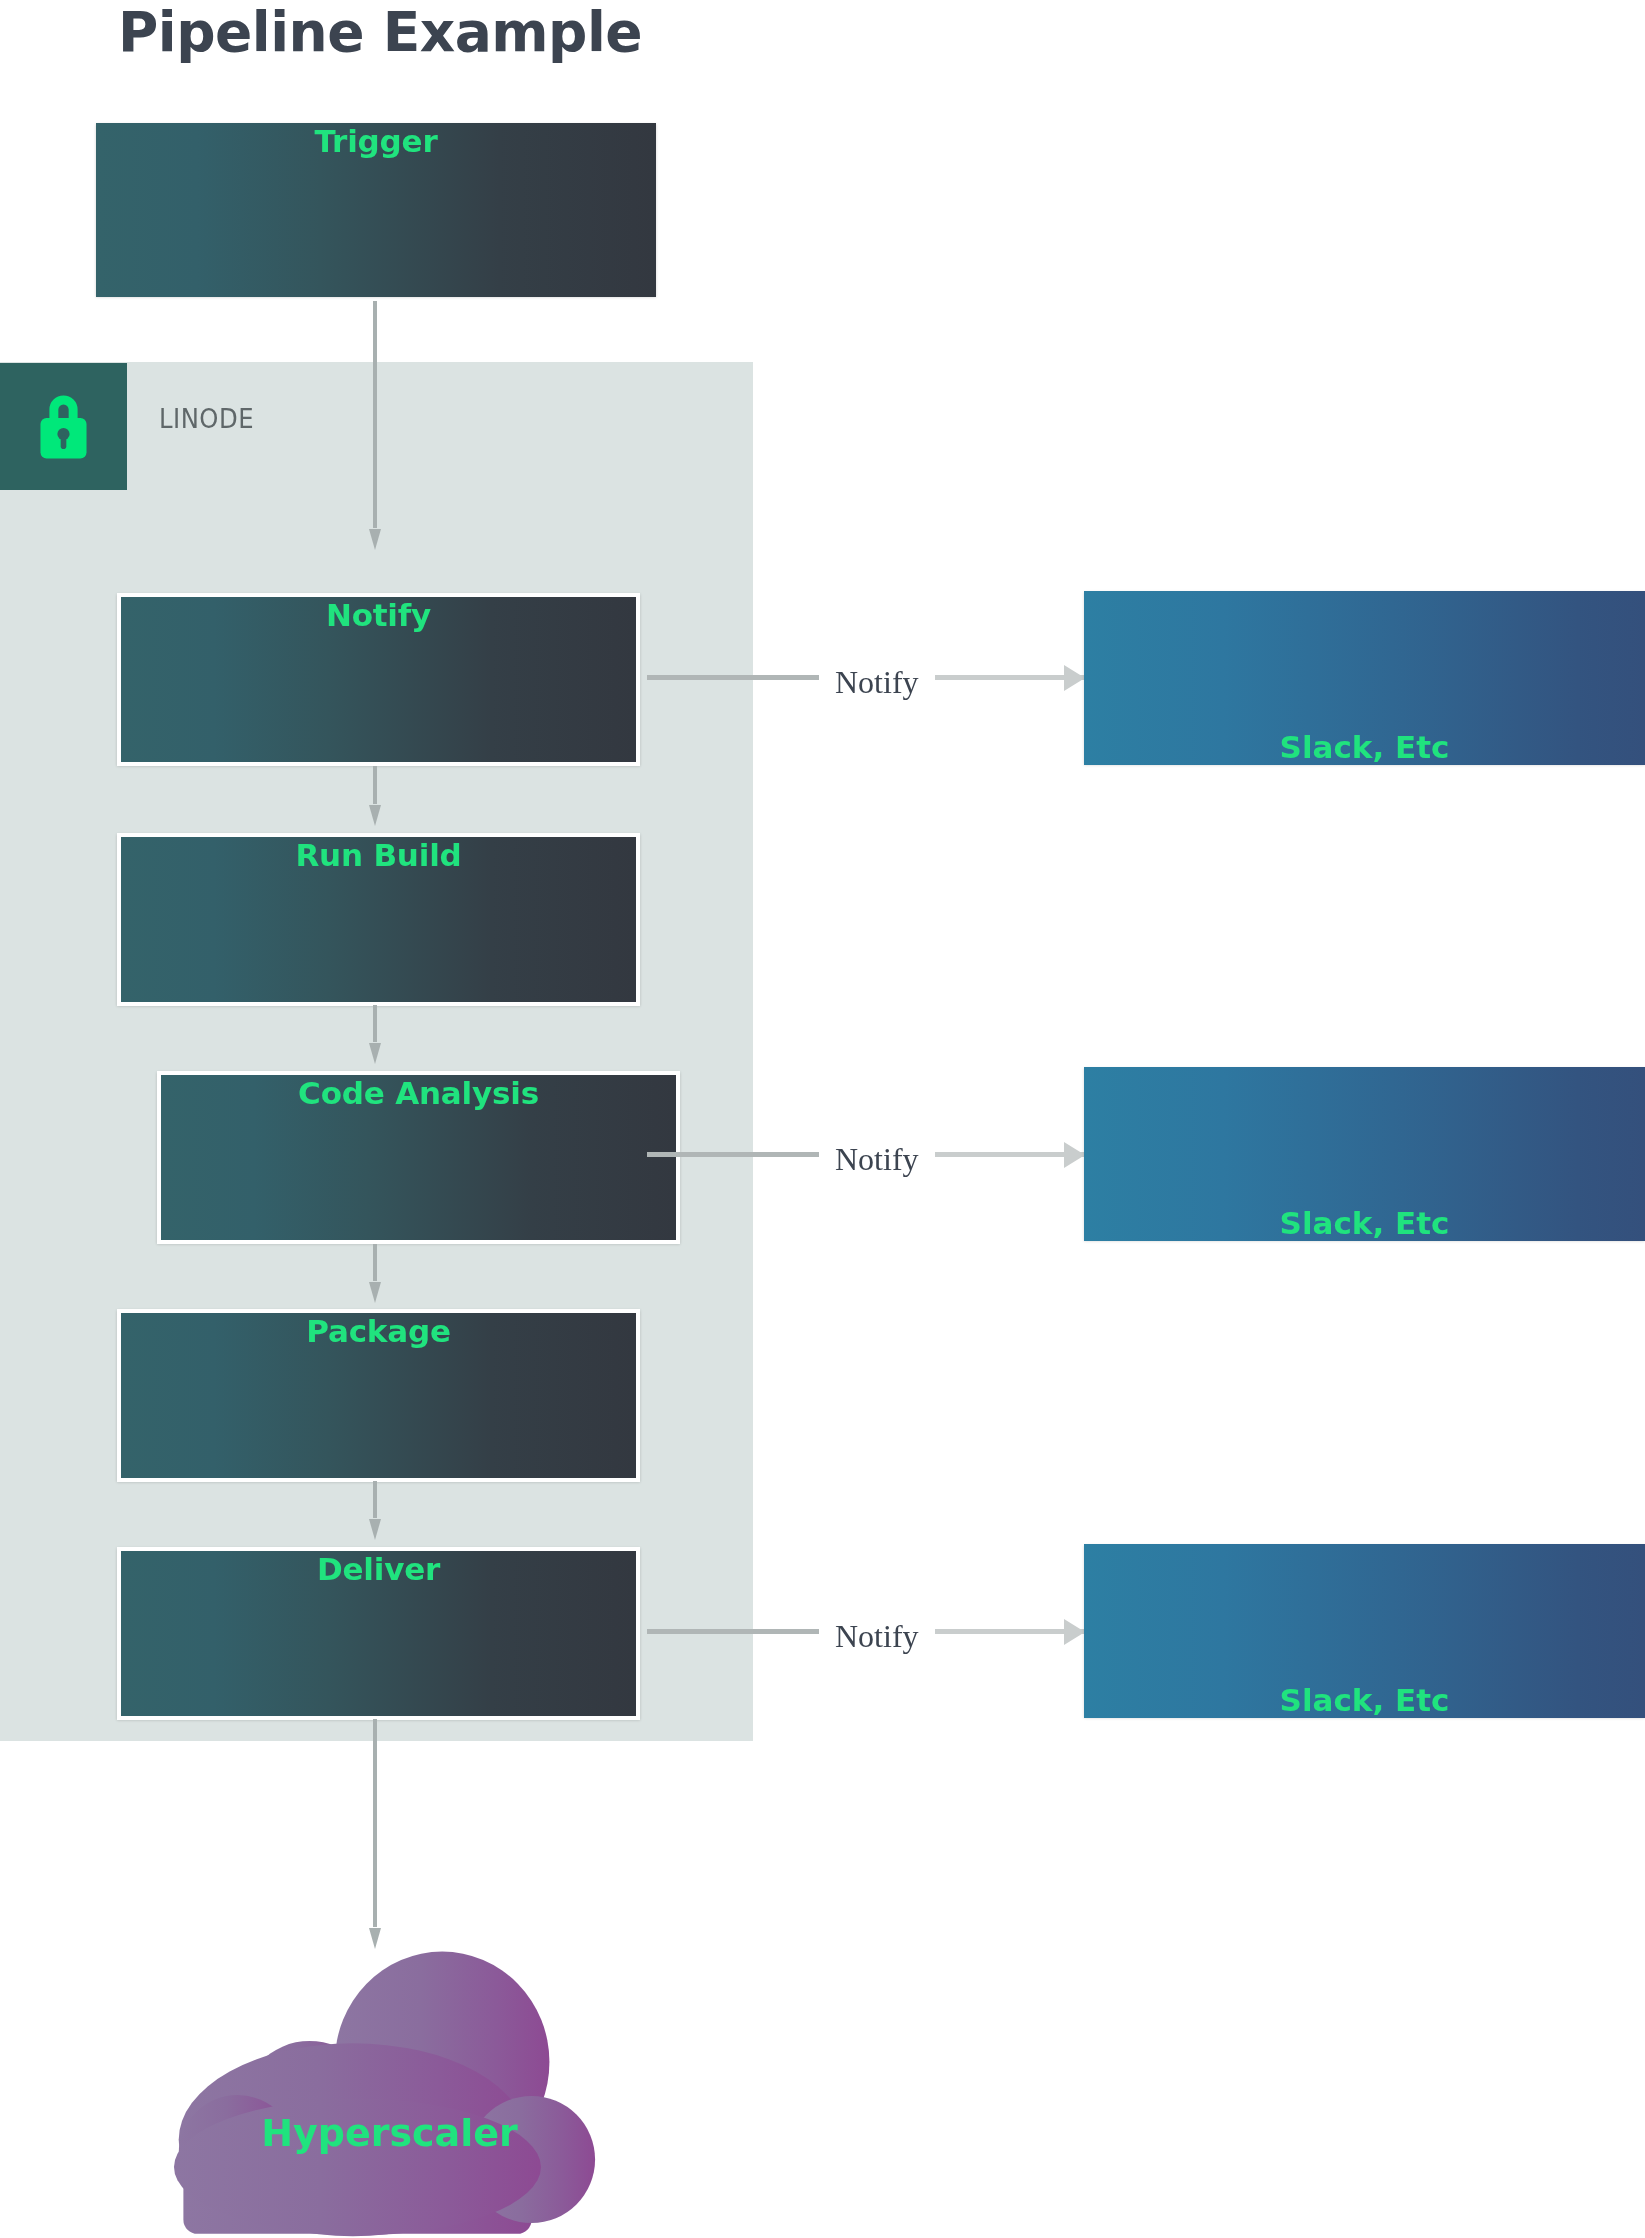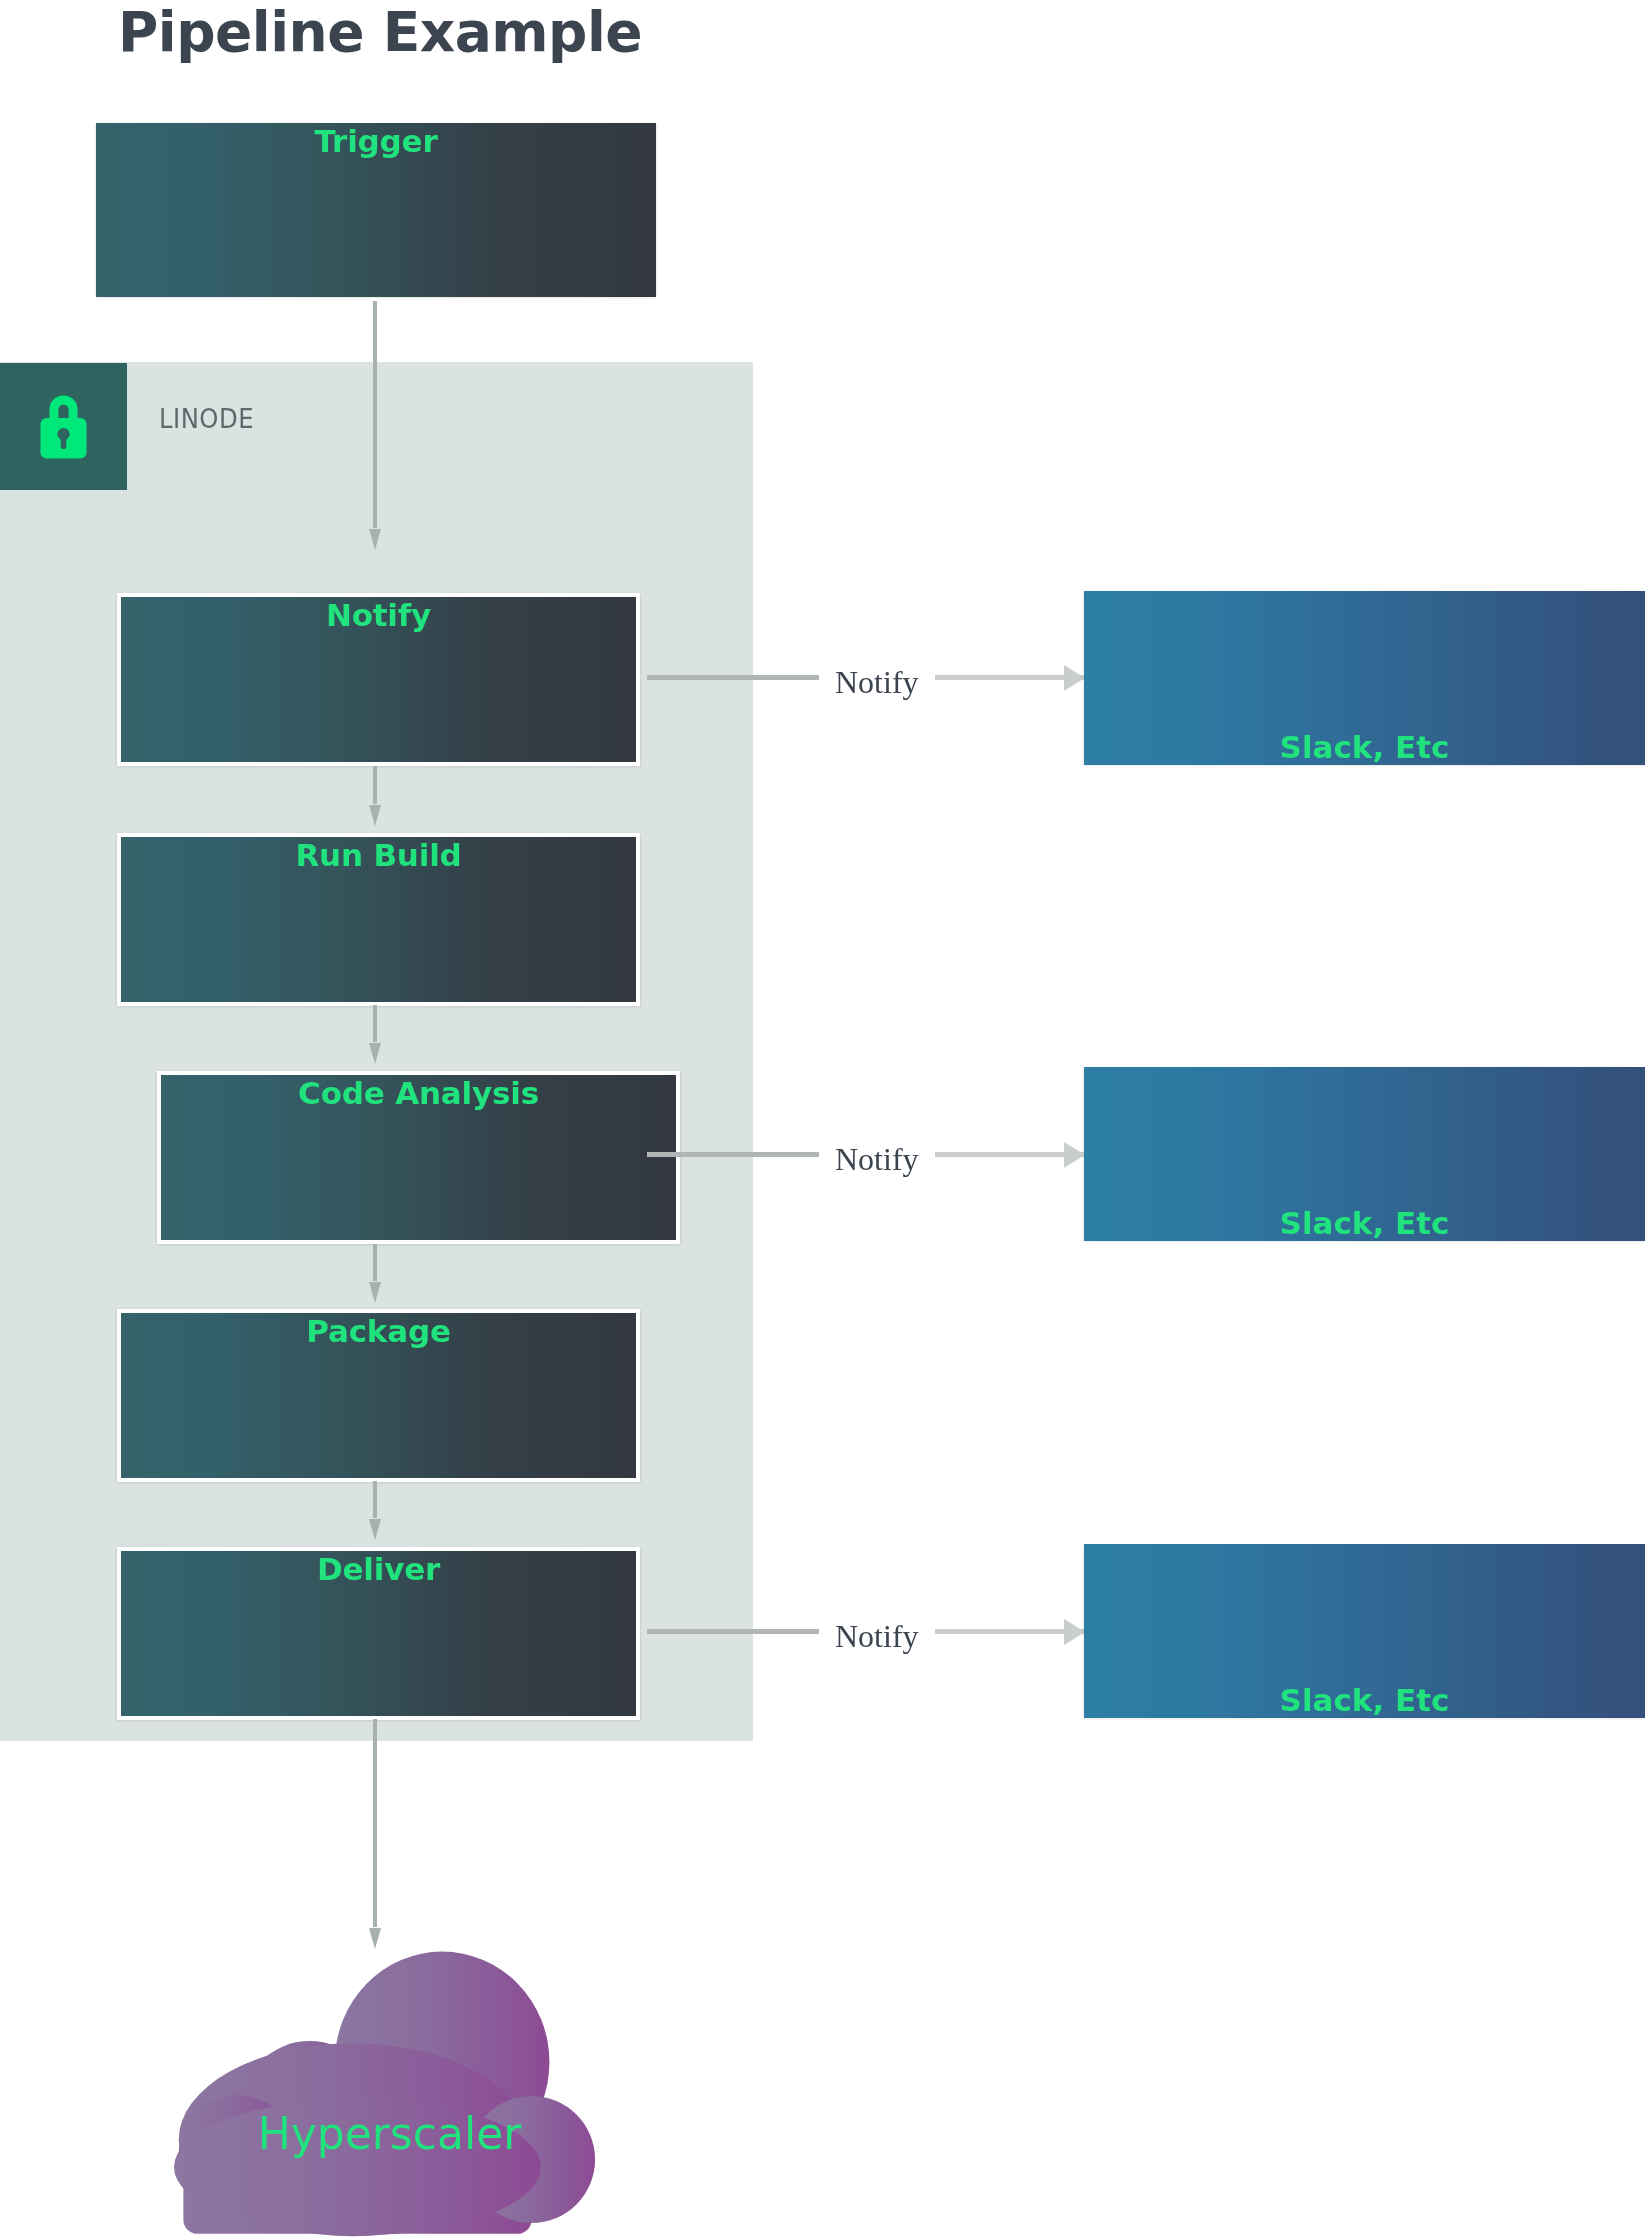--- a/index.html
+++ b/index.html
@@ -111,21 +111,21 @@
   #notify-row-2{ top:1138px; }
   #notify-row-3{ top:1615px; }
 
   
   #cloud{ position:absolute;left:141px;top:1928px;width:480px;height:311px; }
   #cloud svg{ display:block;width:100%;height:100%; }
   #cloud-label{
     position:absolute;left:0;top:0;width:480px;height:311px;
     display:flex;align-items:center;justify-content:center;
     padding-top:99px;padding-left:17px;box-sizing:border-box;
-    font-size:44px;font-weight:normal;color:#20e37e;pointer-events:none;
+    font-size:38px;font-weight:bold;color:#20e37e;pointer-events:none;
     white-space:nowrap;
   }
 </style>
 </head>
 <body>
 
 <div id="page-title">Pipeline Example</div>
 
 <div class="dark-box" id="box-trigger">
   <span class="box-label">Trigger</span>

